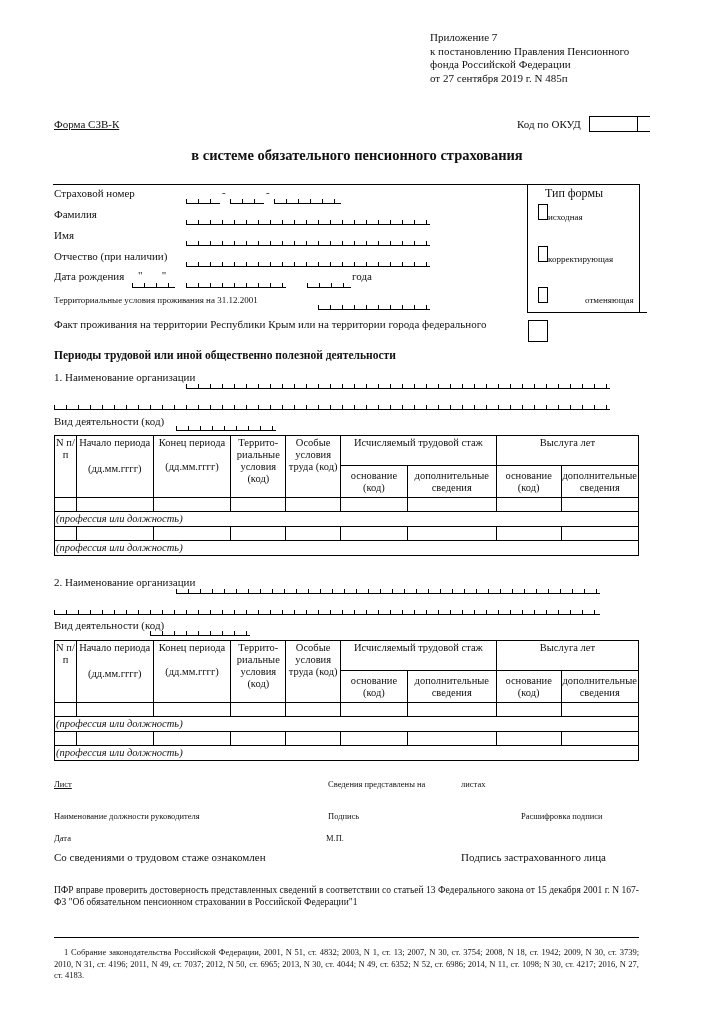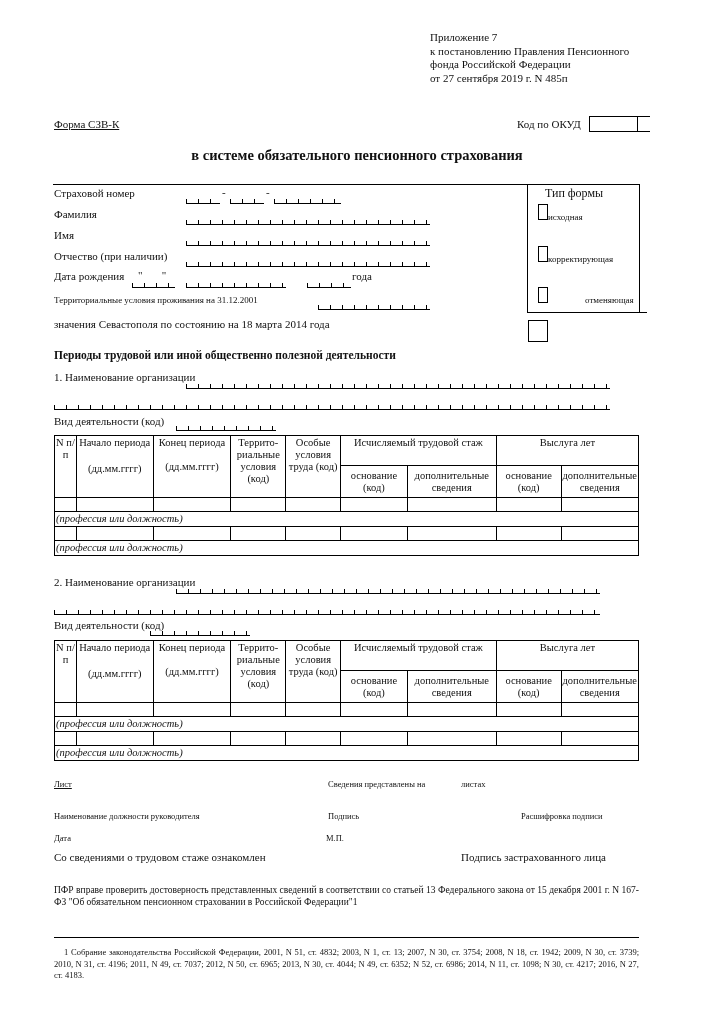--- a/index.html
+++ b/index.html
@@ -83,21 +83,21 @@
 <div class="abs tip-title">Тип формы</div>
 <div class="abs cb" style="left:538px;top:204px;"></div>
 <div class="abs cb-label" style="left:548px;top:212px;">исходная</div>
 <div class="abs cb" style="left:538px;top:246px;"></div>
 <div class="abs cb-label" style="left:548px;top:254px;">корректирующая</div>
 <div class="abs cb" style="left:538px;top:287px;"></div>
 <div class="abs cb-label" style="left:548px;top:295px;margin-left:37px;">отменяющая</div>
 <div class="abs" style="left:527px;top:312px;width:120px;border-top:1px solid #000;"></div>
 
 <div class="abs lbl" style="left:54px;top:318px;line-height:13px;width:480px;">
-  <div>значения Севастополя по состоянию на 18 марта 2014 года</div>
+  <div>Факт проживания на территории Республики Крым или на территории города федерального</div>
 </div>
 <div class="abs crimea-box"></div>
 
 <div class="abs section-title" style="left:54px;top:349px;">Периоды трудовой или иной общественно полезной деятельности</div>
 
 <div class="abs lbl" style="left:54px;top:371px;">1. Наименование организации</div>
 <div class="abs dash" style="left:186px;top:384px;width:424px;"></div>
 <div class="abs dash" style="left:54px;top:405px;width:556px;"></div>
 <div class="abs lbl" style="left:54px;top:415px;">Вид деятельности (код)</div>
 <div class="abs dash" style="left:176px;top:426px;width:100px;"></div>

